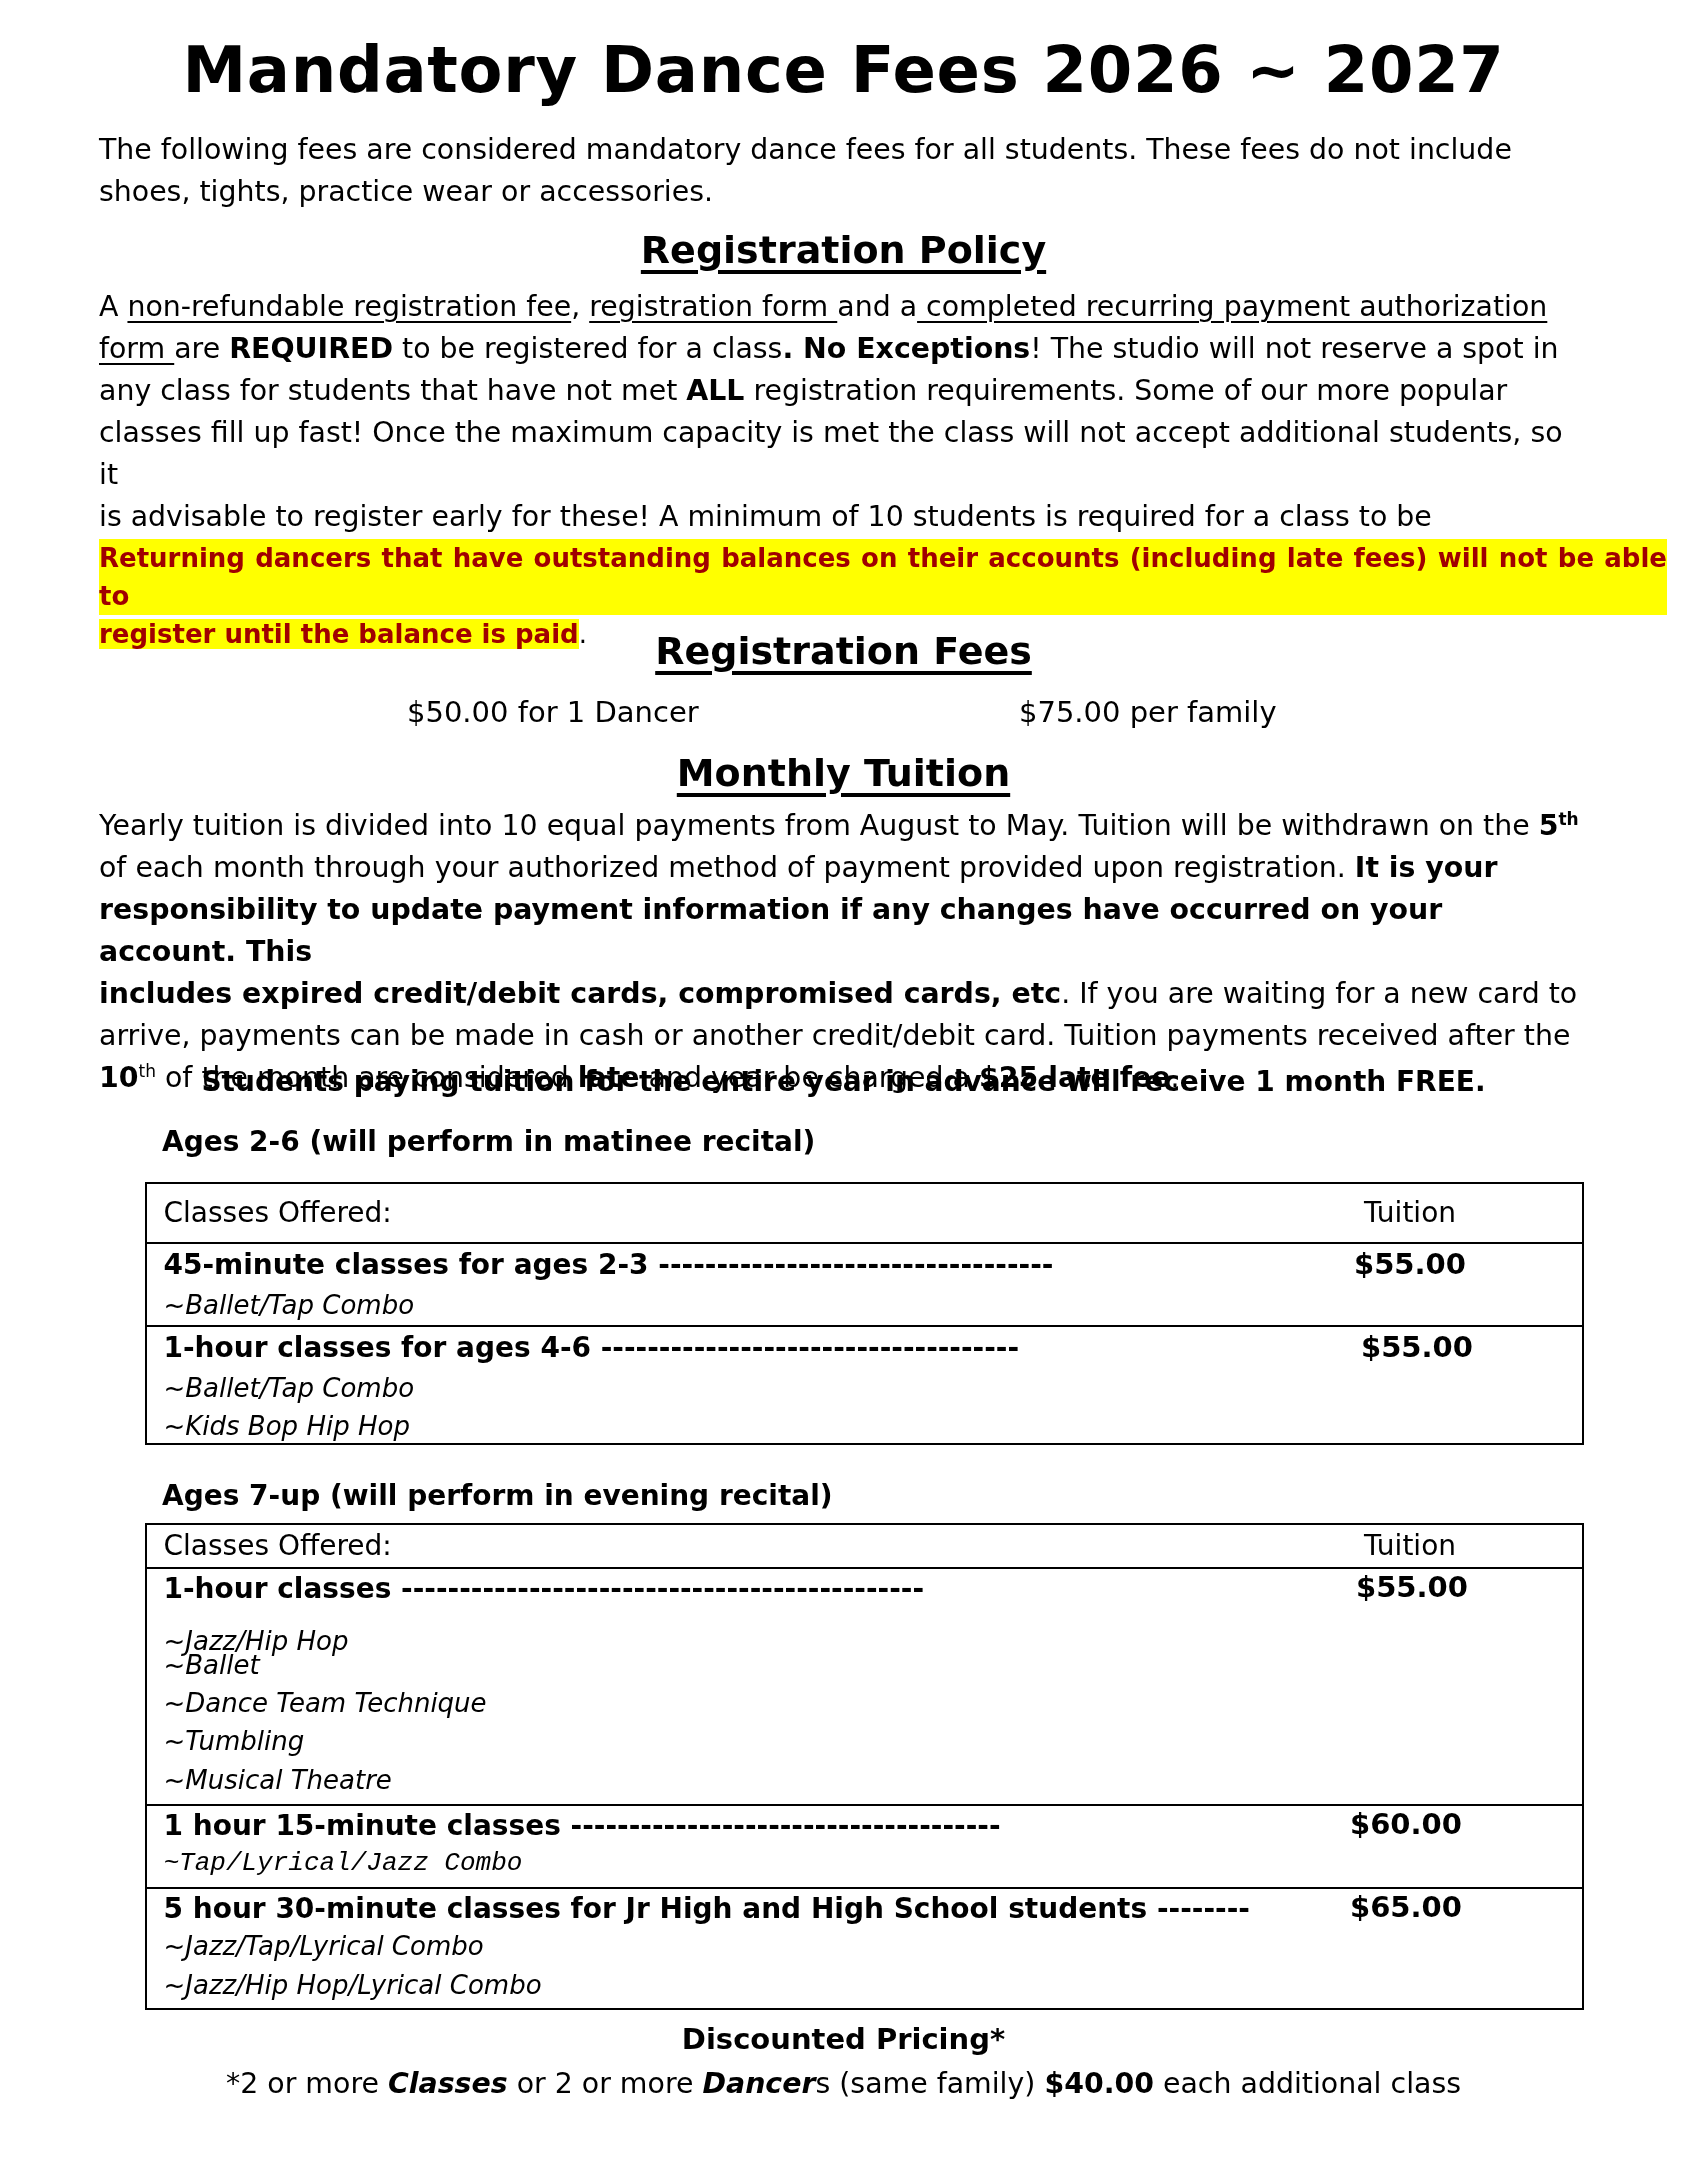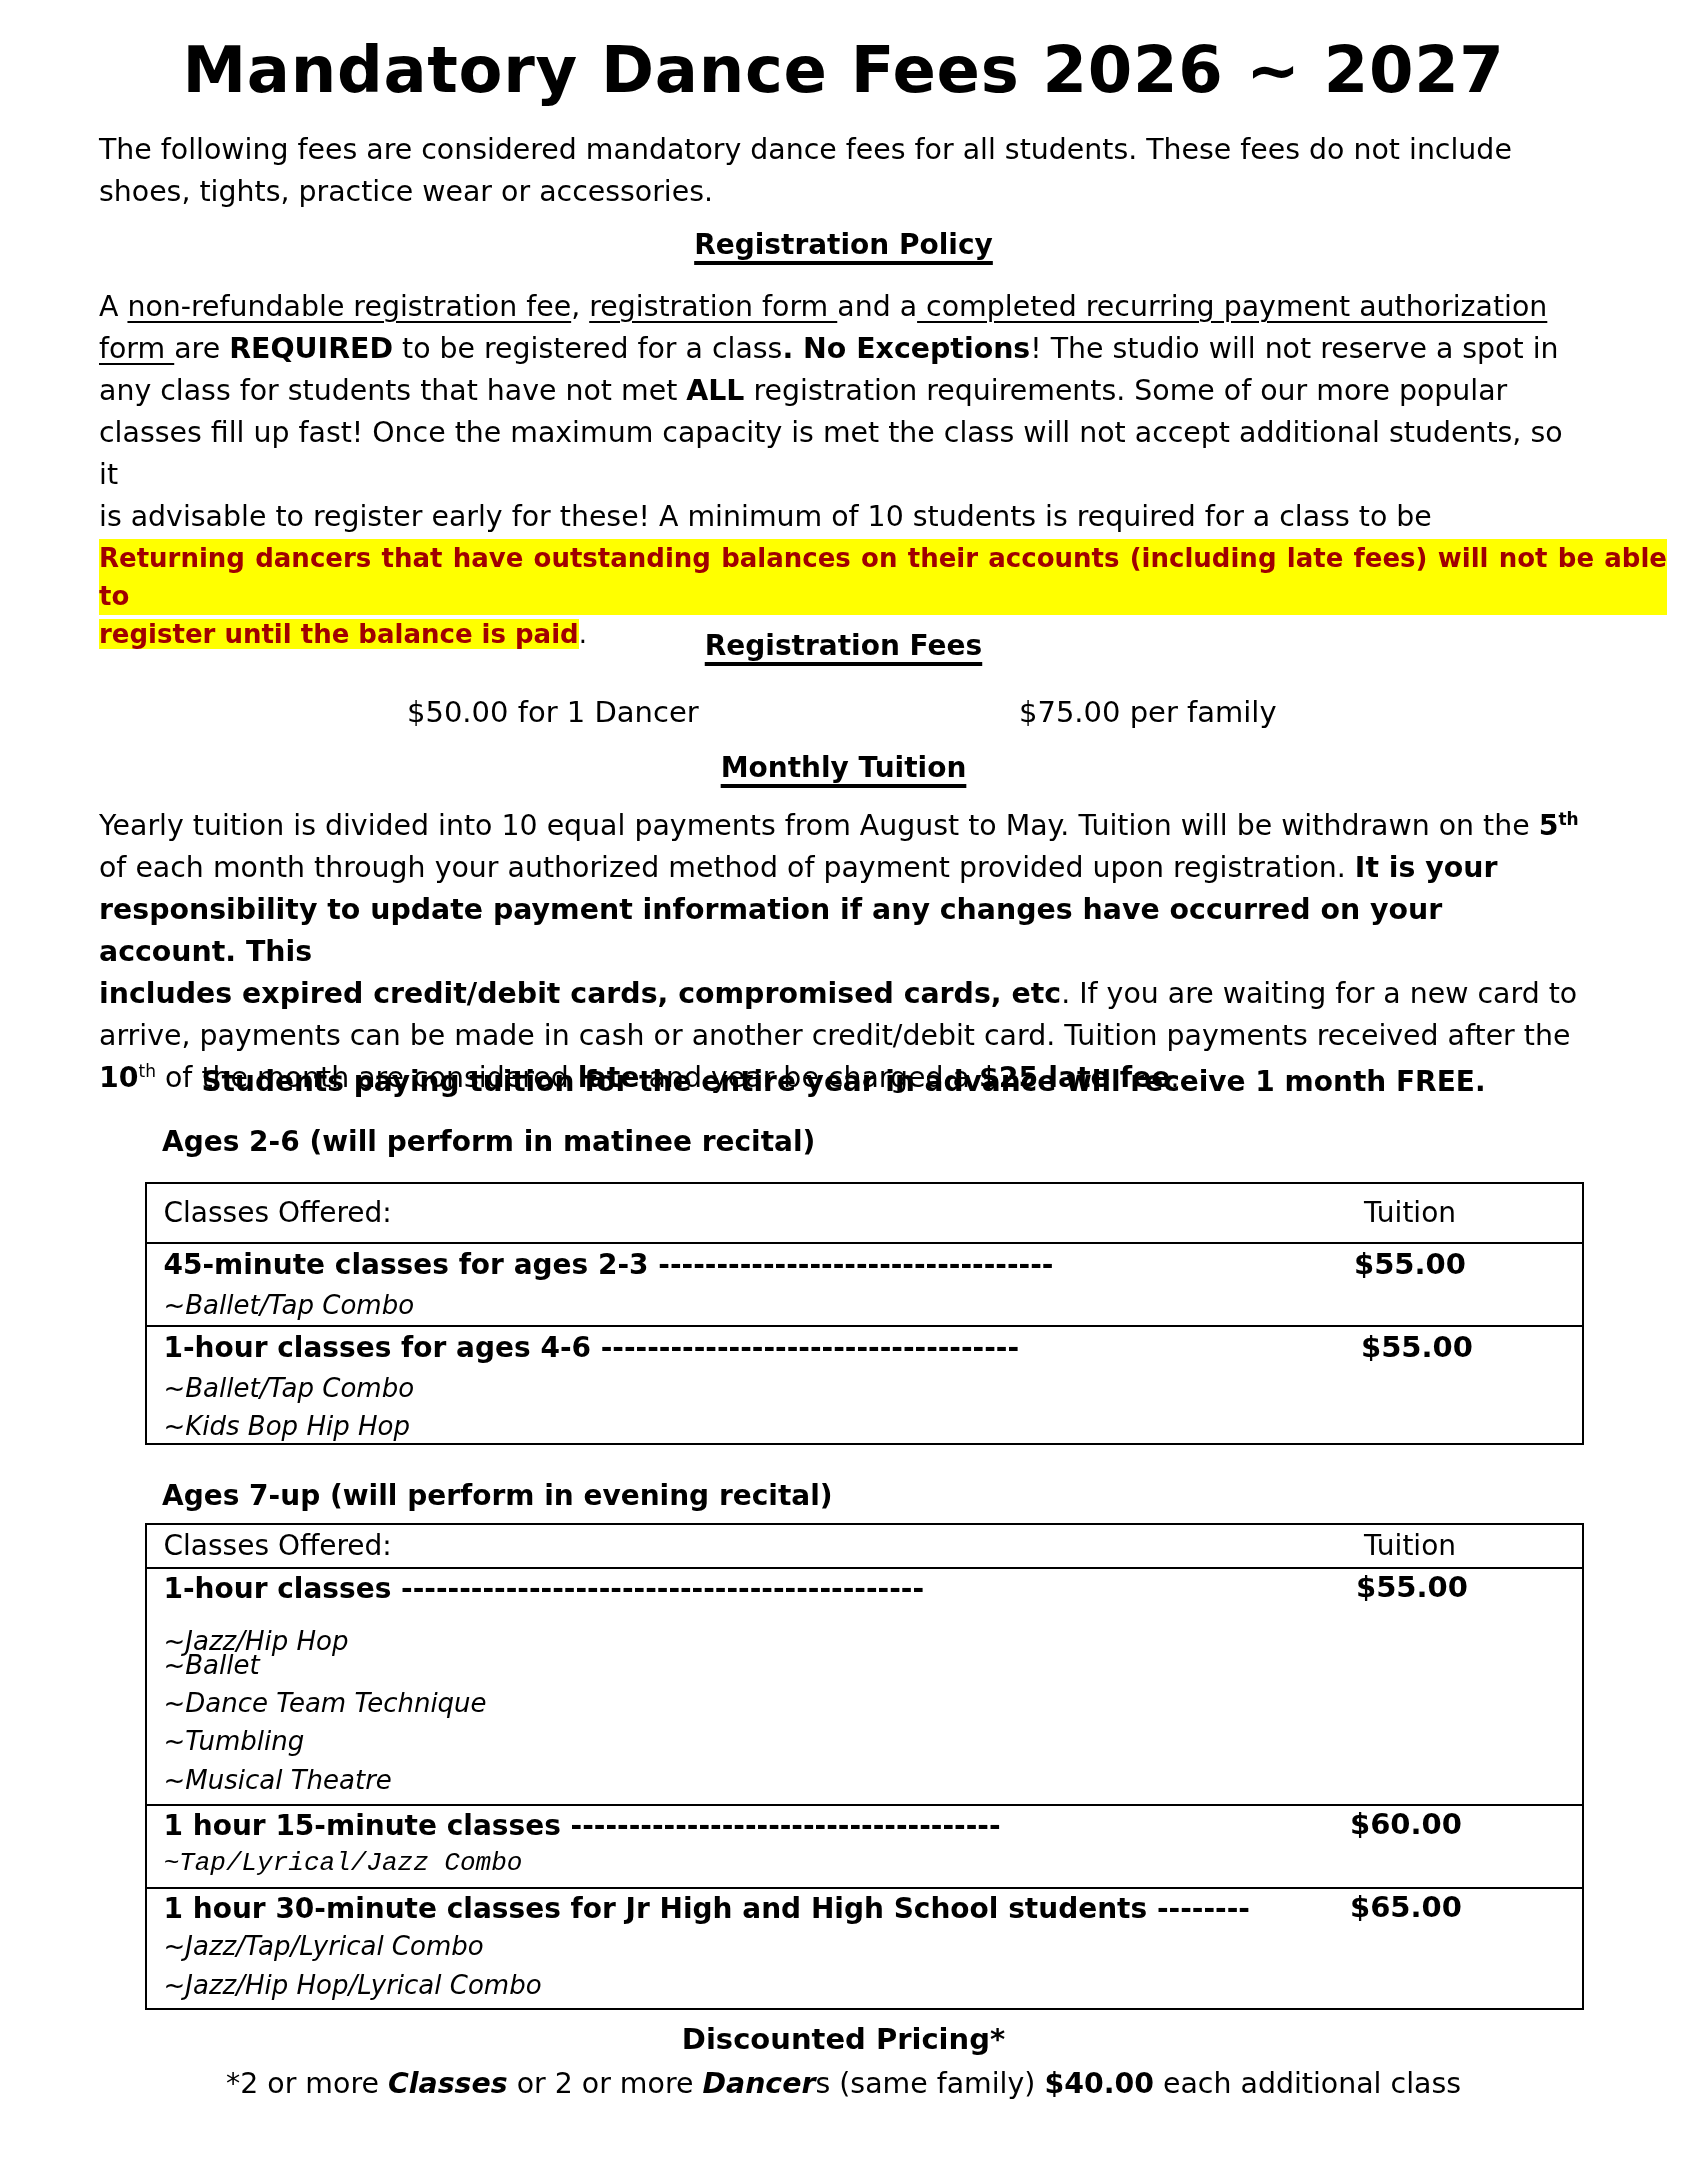--- a/index.html
+++ b/index.html
@@ -11,21 +11,21 @@
   .title {
     position: absolute; left: 0; width: 1489px; top: 33px;
     text-align: center; font-weight: bold; font-size: 64px; letter-spacing: 0.7px;
   }
   .p {
     position: absolute; left: 0; width: 1489px;
     font-size: 28.4px; line-height: 42px;
   }
   .h2 {
     position: absolute; left: 0; width: 1489px; text-align: center;
-    font-size: 28px; font-weight: bold;
+    font-size: 38px; font-weight: bold;
   }
   .h2 span { text-decoration: underline; text-decoration-thickness: 4px; text-underline-offset: 6.6px; }
   .u { text-decoration: underline; text-decoration-thickness: 2px; text-underline-offset: 5.3px; }
   .b { font-weight: bold; }
   .i { font-style: italic; }
   .hl {
     background: #ffff00; color: #a00000; font-weight: bold; font-size: 26px;
   }
   .hl-block {
     position: absolute; left: 0; width: 1568px; font-size: 26px; line-height: 38px;
@@ -132,21 +132,21 @@
       <div class="cell-l sub" style="top:119px;">~Dance Team Technique</div>
       <div class="cell-l sub" style="top:157px;">~Tumbling</div>
       <div class="cell-l sub" style="top:196px;">~Musical Theatre</div>
     </div>
     <div class="tr" style="height:81px;">
       <div class="cell-l line-main" style="top:2.6px;">1 hour 15-minute classes -------------------------------------</div>
       <div class="cell-r price" style="top:1.3px; left:1203px;">$60.00</div>
       <div class="cell-l sub" style="top:42px;font-family:Liberation Mono, monospace;">~Tap/Lyrical/Jazz Combo</div>
     </div>
     <div class="tr" style="height:119px;">
-      <div class="cell-l line-main" style="top:2.6px;">1 hour 30-minute classes for Jr High and High School students --------</div>
+      <div class="cell-l line-main" style="top:2.6px;">5 hour 30-minute classes for Jr High and High School students --------</div>
       <div class="cell-r price" style="top:1.3px; left:1203px;">$65.00</div>
       <div class="cell-l sub" style="top:42px;">~Jazz/Tap/Lyrical Combo</div>
       <div class="cell-l sub" style="top:81px;">~Jazz/Hip Hop/Lyrical Combo</div>
     </div>
   </div>
 
   <div class="p center b" style="top:2018px; font-size:29px;">Discounted Pricing*</div>
   <div class="p center" style="top:2063px; font-size:28.4px;">
     <span>*2 or more </span><span class="b i">Classes</span><span> or 2 or more </span><span class="b i">Dancer</span><span>s (same family) </span><span class="b">$40.00</span><span> each additional class</span>
   </div>

